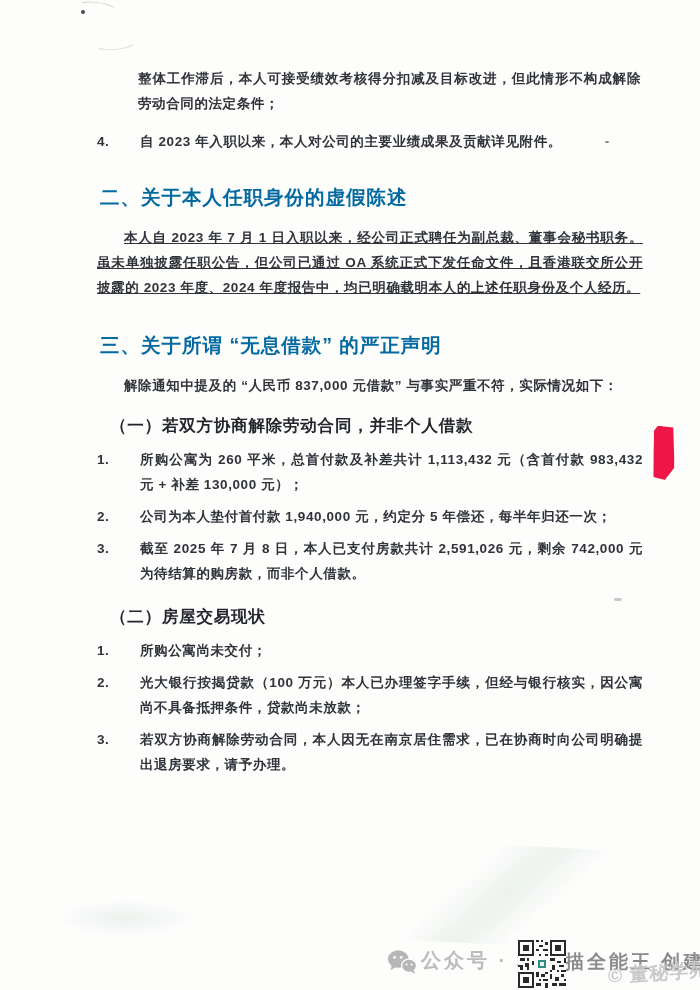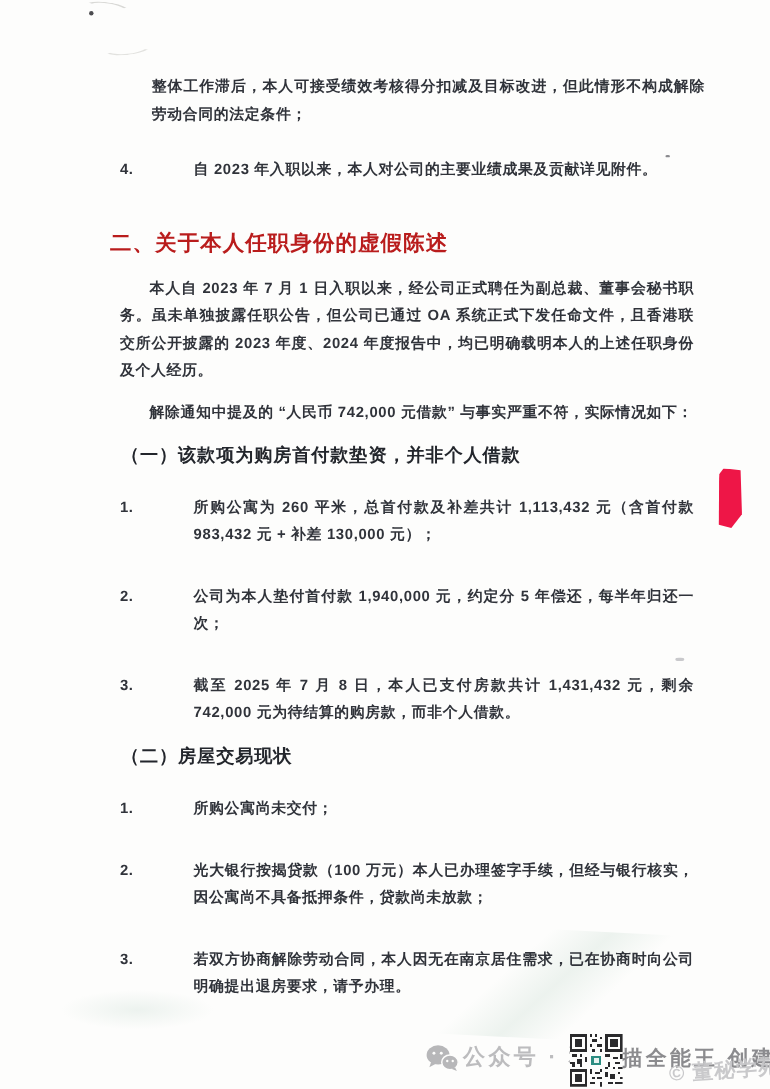--- a/index.html
+++ b/index.html
@@ -14,44 +14,44 @@
     background:#fdfdfc;
     overflow:hidden;
     color:#2f3238;
   }
   
   .content{
     position:absolute;left:97px;top:0;width:546px;
   }
   .body-text{
     font-size:13.5px;line-height:25px;font-weight:600;
-    letter-spacing:0.6px;color:#30333a;margin:12px;
+    letter-spacing:0.6px;color:#30333a;margin:0;
     text-align:justify;
   }
   .indent{text-indent:2em;}
   .carryover{margin-left:41px;margin-top:66px;width:503px;}
   .sec-heading{
-    font-size:19.5px;font-weight:800;color:#b91c1c;
+    font-size:19.5px;font-weight:800;color:#0369a1;
     letter-spacing:1px;margin:0 0 0 3px;line-height:30px;
   }
   .sub-heading{
     font-size:16.5px;font-weight:800;color:#23262c;
     letter-spacing:0.8px;margin:0 0 0 13px;line-height:26px;
   }
   .mt-item4{margin-top:13px;}
   .mt-h2{margin-top:28px;}
-  .mt-p1{margin-top:13px;}
+  .mt-p1{margin-top:13px;text-decoration:underline;}
   .mt-p2{margin-top:6px;}
   .mt-h3{margin-top:30px;}
   .mt-intro{margin-top:13px;}
   .mt-sub{margin-top:14px;}
   .mt-subp{margin-top:11px;}
   .mt-li-first{margin-top:9px;}
   .mt-li{margin-top:7px;}
-  .mt-sub2{margin-top:3px;}
+  .mt-sub2{margin-top:17px;}
   .num-row{display:flex;align-items:flex-start;}
   .num-row .num{flex:0 0 43px;}
   .num-row .txt{flex:1;}
   
   .red-tab{
     position:absolute;left:653px;top:426px;width:22px;height:54px;
     clip-path:polygon(18% 0,88% 2%,100% 76%,58% 100%,6% 95%,0 10%);
     transform:rotate(2deg);
   }
   
@@ -105,35 +105,36 @@
     <p class="body-text carryover">整体工作滞后，本人可接受绩效考核得分扣减及目标改进，但此情形不构成解除劳动合同的法定条件；</p>
 
     <div class="num-row mt-item4">
       <span class="body-text num">4.</span>
       <span class="body-text txt">自 2023 年入职以来，本人对公司的主要业绩成果及贡献详见附件。</span>
     </div>
 
     <h2 class="sec-heading mt-h2">二、关于本人任职身份的虚假陈述</h2>
     <p class="body-text indent mt-p1">本人自 2023 年 7 月 1 日入职以来，经公司正式聘任为副总裁、董事会秘书职务。虽未单独披露任职公告，但公司已通过 OA 系统正式下发任命文件，且香港联交所公开披露的 2023 年度、2024 年度报告中，均已明确载明本人的上述任职身份及个人经历。</p>
 
-    <p class="body-text indent mt-intro">解除通知中提及的 “人民币 742,000 元借款” 与事实严重不符，实际情况如下：</p>
-
-    <h3 class="sub-heading mt-sub">（一）该款项为购房首付款垫资，并非个人借款</h3>
+    <h2 class="sec-heading mt-h3">三、关于所谓 “无息借款” 的严正声明</h2>
+    <p class="body-text indent mt-intro">解除通知中提及的 “人民币 837,000 元借款” 与事实严重不符，实际情况如下：</p>
+
+    <h3 class="sub-heading mt-sub">（一）若双方协商解除劳动合同，并非个人借款</h3>
 
     <div class="num-row mt-li-first">
       <span class="body-text num">1.</span>
       <span class="body-text txt">所购公寓为 260 平米，总首付款及补差共计 1,113,432 元（含首付款 983,432 元 + 补差 130,000 元）；</span>
     </div>
     <div class="num-row mt-li">
       <span class="body-text num">2.</span>
       <span class="body-text txt">公司为本人垫付首付款 1,940,000 元，约定分 5 年偿还，每半年归还一次；</span>
     </div>
     <div class="num-row mt-li">
       <span class="body-text num">3.</span>
-      <span class="body-text txt">截至 2025 年 7 月 8 日，本人已支付房款共计 1,431,432 元，剩余 742,000 元为待结算的购房款，而非个人借款。</span>
+      <span class="body-text txt">截至 2025 年 7 月 8 日，本人已支付房款共计 2,591,026 元，剩余 742,000 元为待结算的购房款，而非个人借款。</span>
     </div>
 
     <h3 class="sub-heading mt-sub2">（二）房屋交易现状</h3>
 
     <div class="num-row mt-li-first">
       <span class="body-text num">1.</span>
       <span class="body-text txt">所购公寓尚未交付；</span>
     </div>
     <div class="num-row mt-li">
       <span class="body-text num">2.</span>

